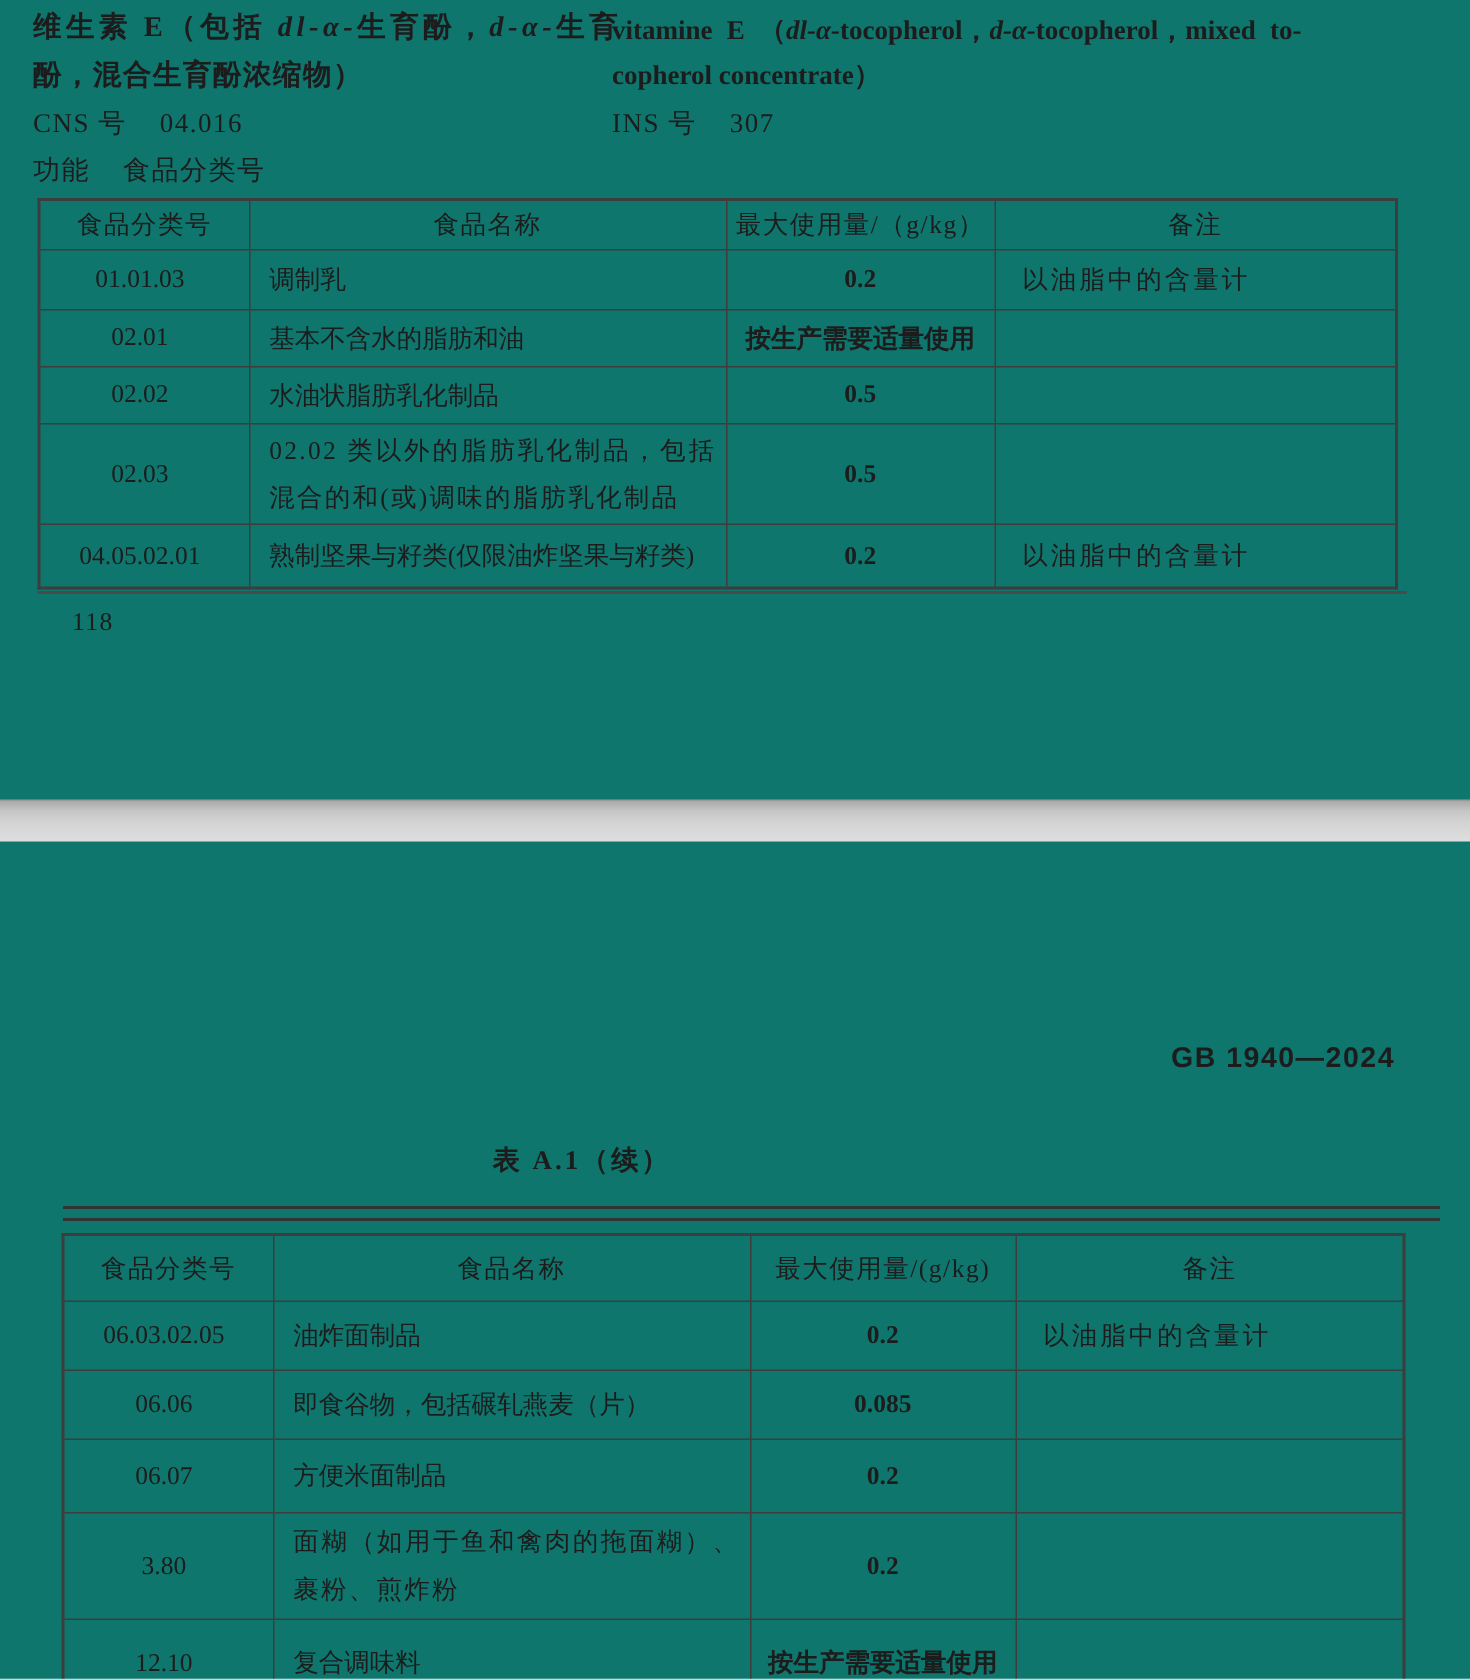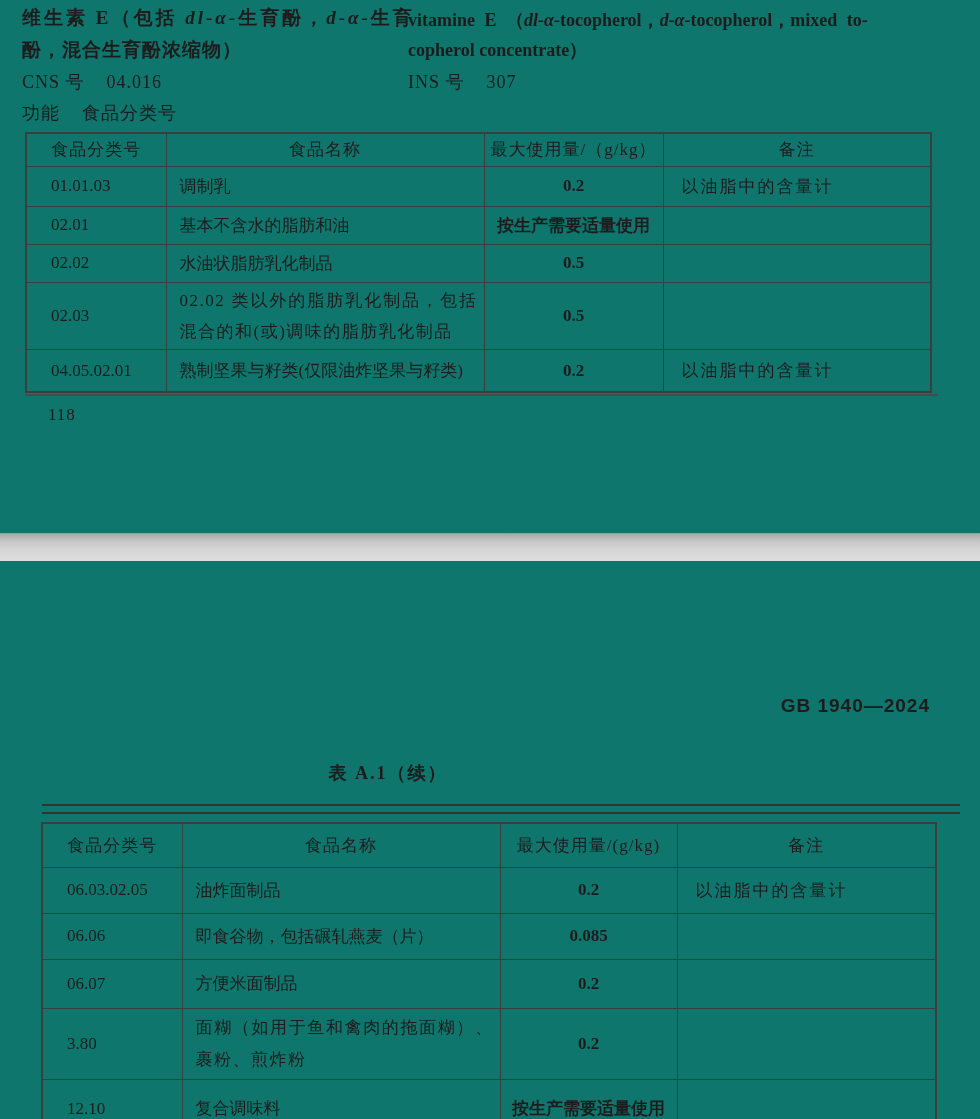--- a/index.html
+++ b/index.html
@@ -21,21 +21,21 @@
   .en-l1{left:408px;top:8px;width:564px;font-size:18px;font-weight:bold;word-spacing:5px;white-space:nowrap;}
   .en-l2{left:408px;top:38px;width:564px;font-size:18px;font-weight:bold;}
   .ins-line{left:408px;top:70px;}
   
   table{border-collapse:collapse;table-layout:fixed;}
   td,th{border:1.5px solid #3d3d3d;font-weight:normal;font-size:17px;
         vertical-align:middle;padding:2px 6px;overflow:hidden;}
   .t1{left:25px;top:132px;width:905px;}
   .t2{left:41px;top:822px;width:894px;}
   table{border:2px solid #3d3d3d;}
-  .c-code{text-align:left;padding-left:24px;}
+  .c-code{text-align:center;padding-left:0;}
   .c-name{text-align:left;padding-left:13px;margin-left:47px;}
   .c-max{text-align:center;font-weight:bold;}
   .c-note{text-align:left;padding-left:18px;letter-spacing:2px;}
   th{text-align:center;letter-spacing:1px;}
   .wrap-justify{text-align:justify;letter-spacing:1.5px;line-height:1.85;}
   
   .footer-rule{left:25px;top:394px;width:913px;height:2px;background:#4a4a4a;}
   .page-num{left:48px;top:405px;font-size:17px;letter-spacing:1px;text-align:right;}
   
   .separator{left:0;top:533px;width:980px;height:27px;

